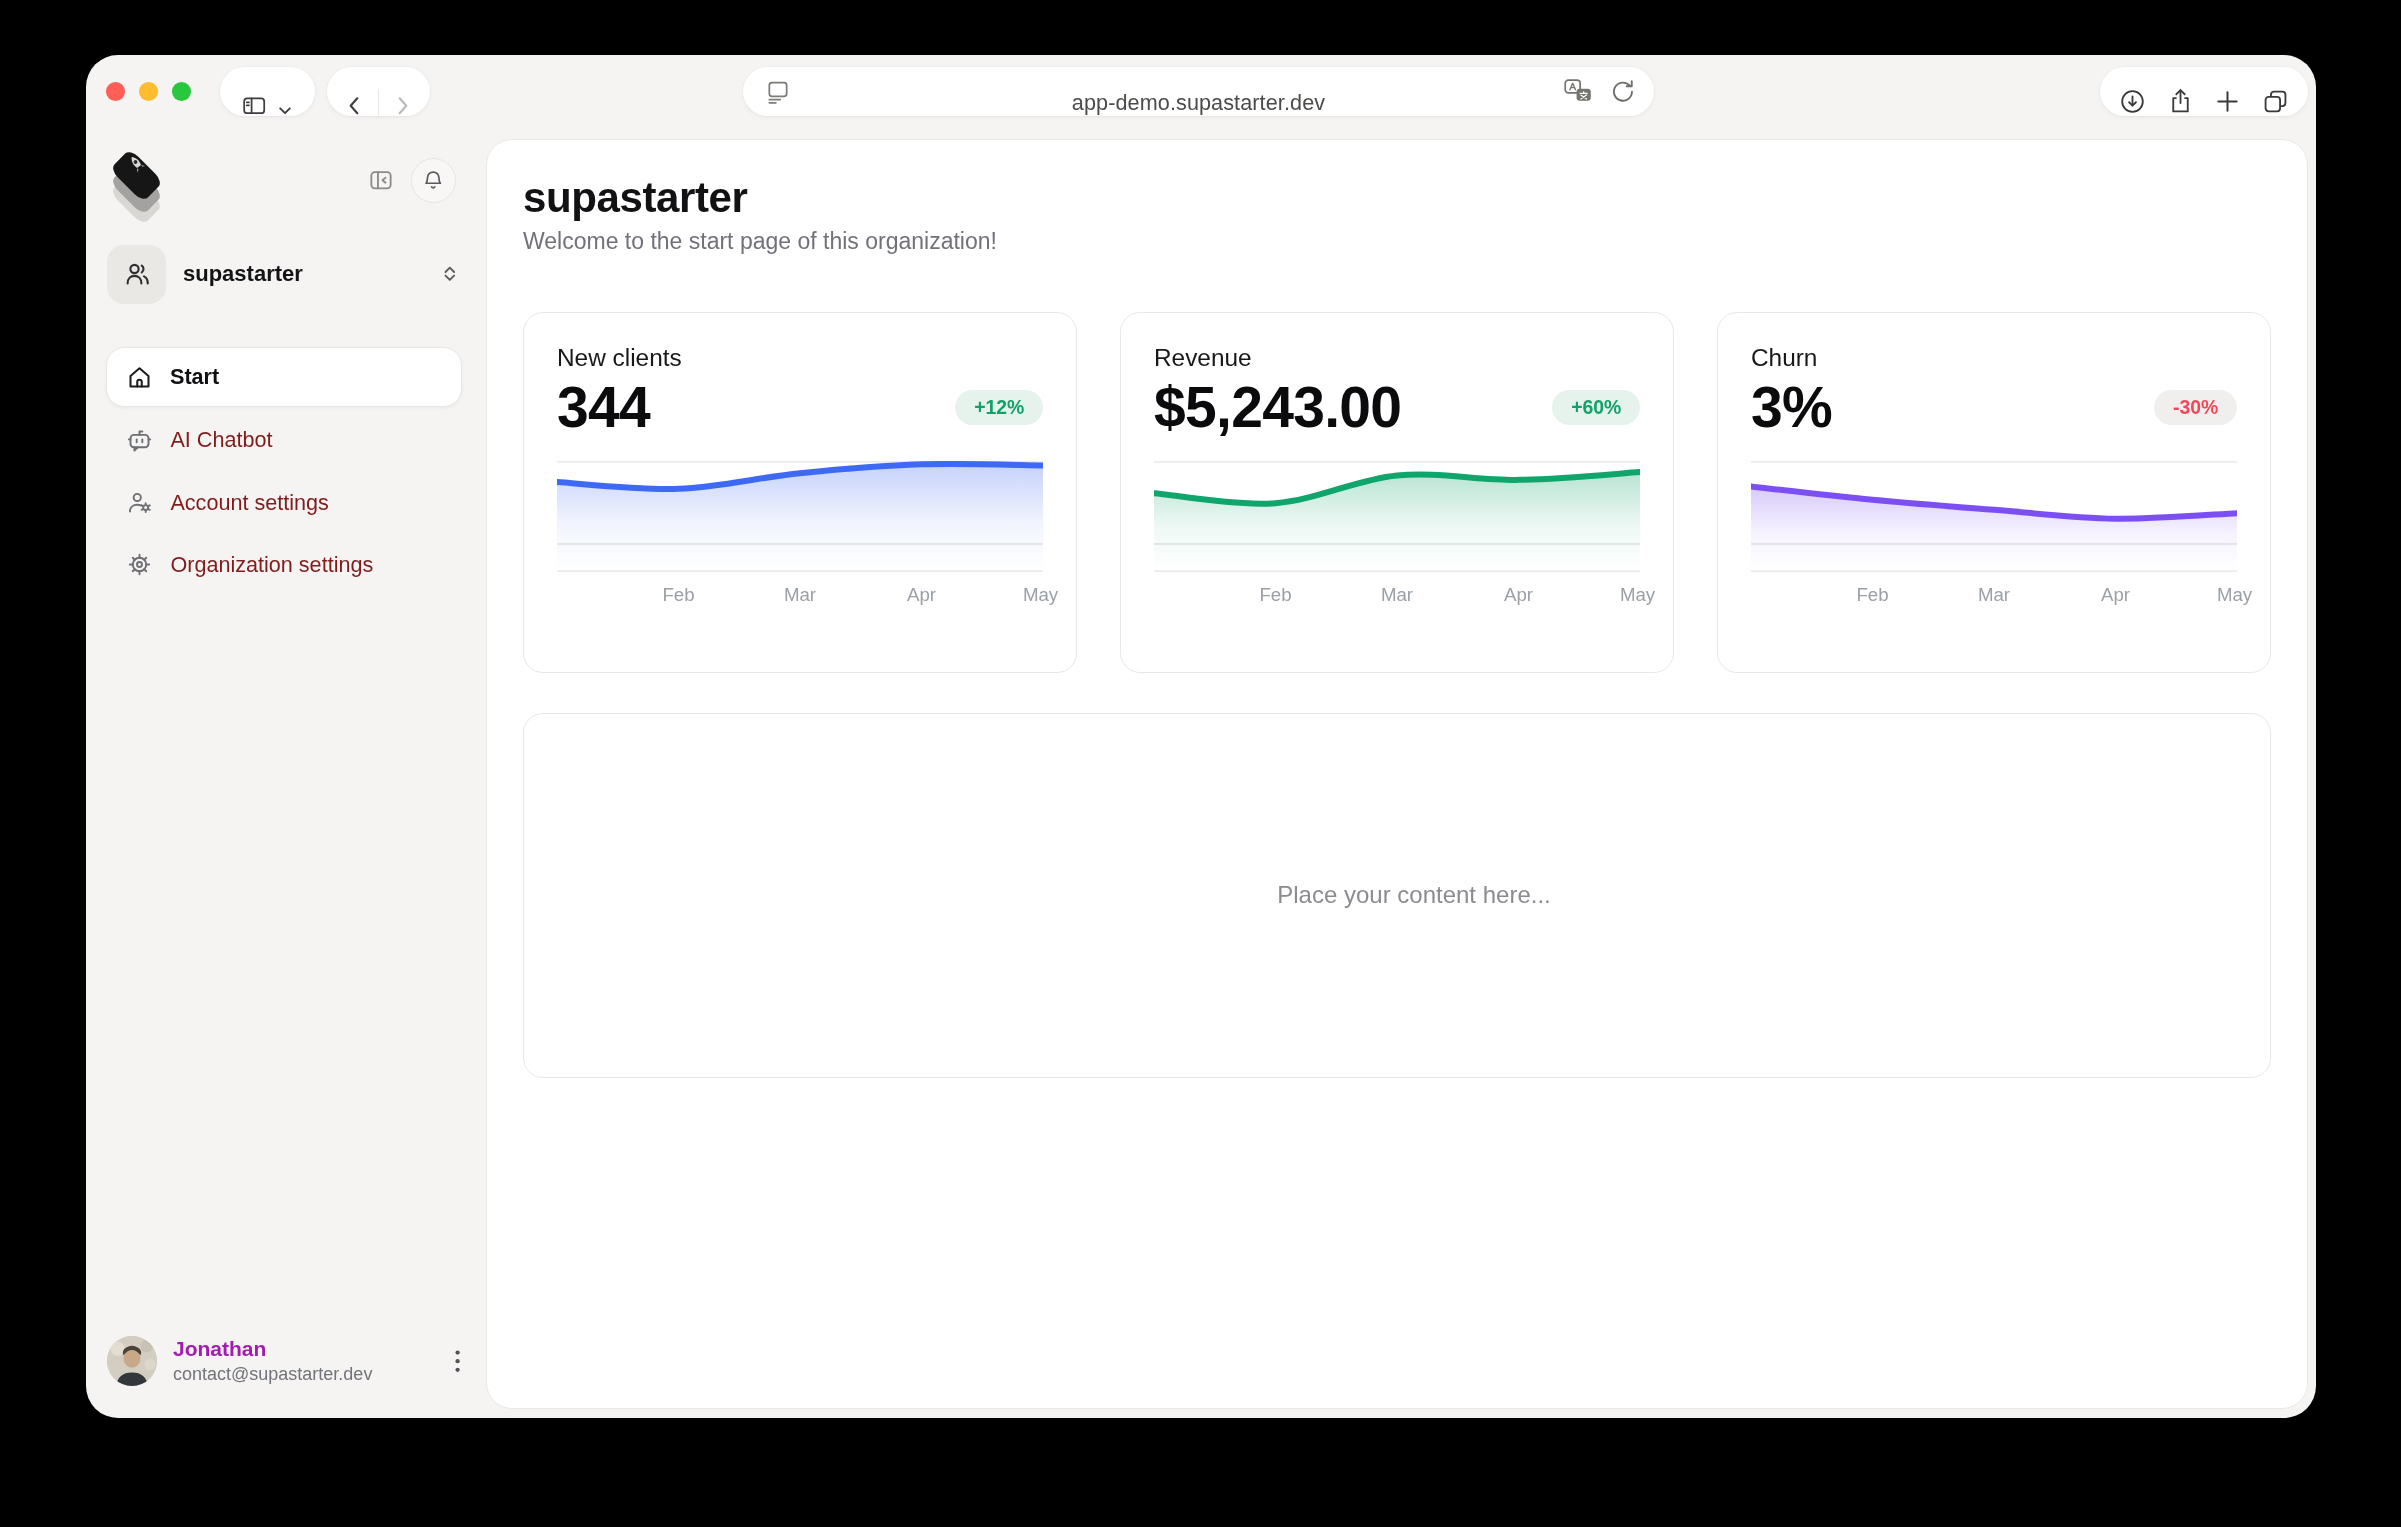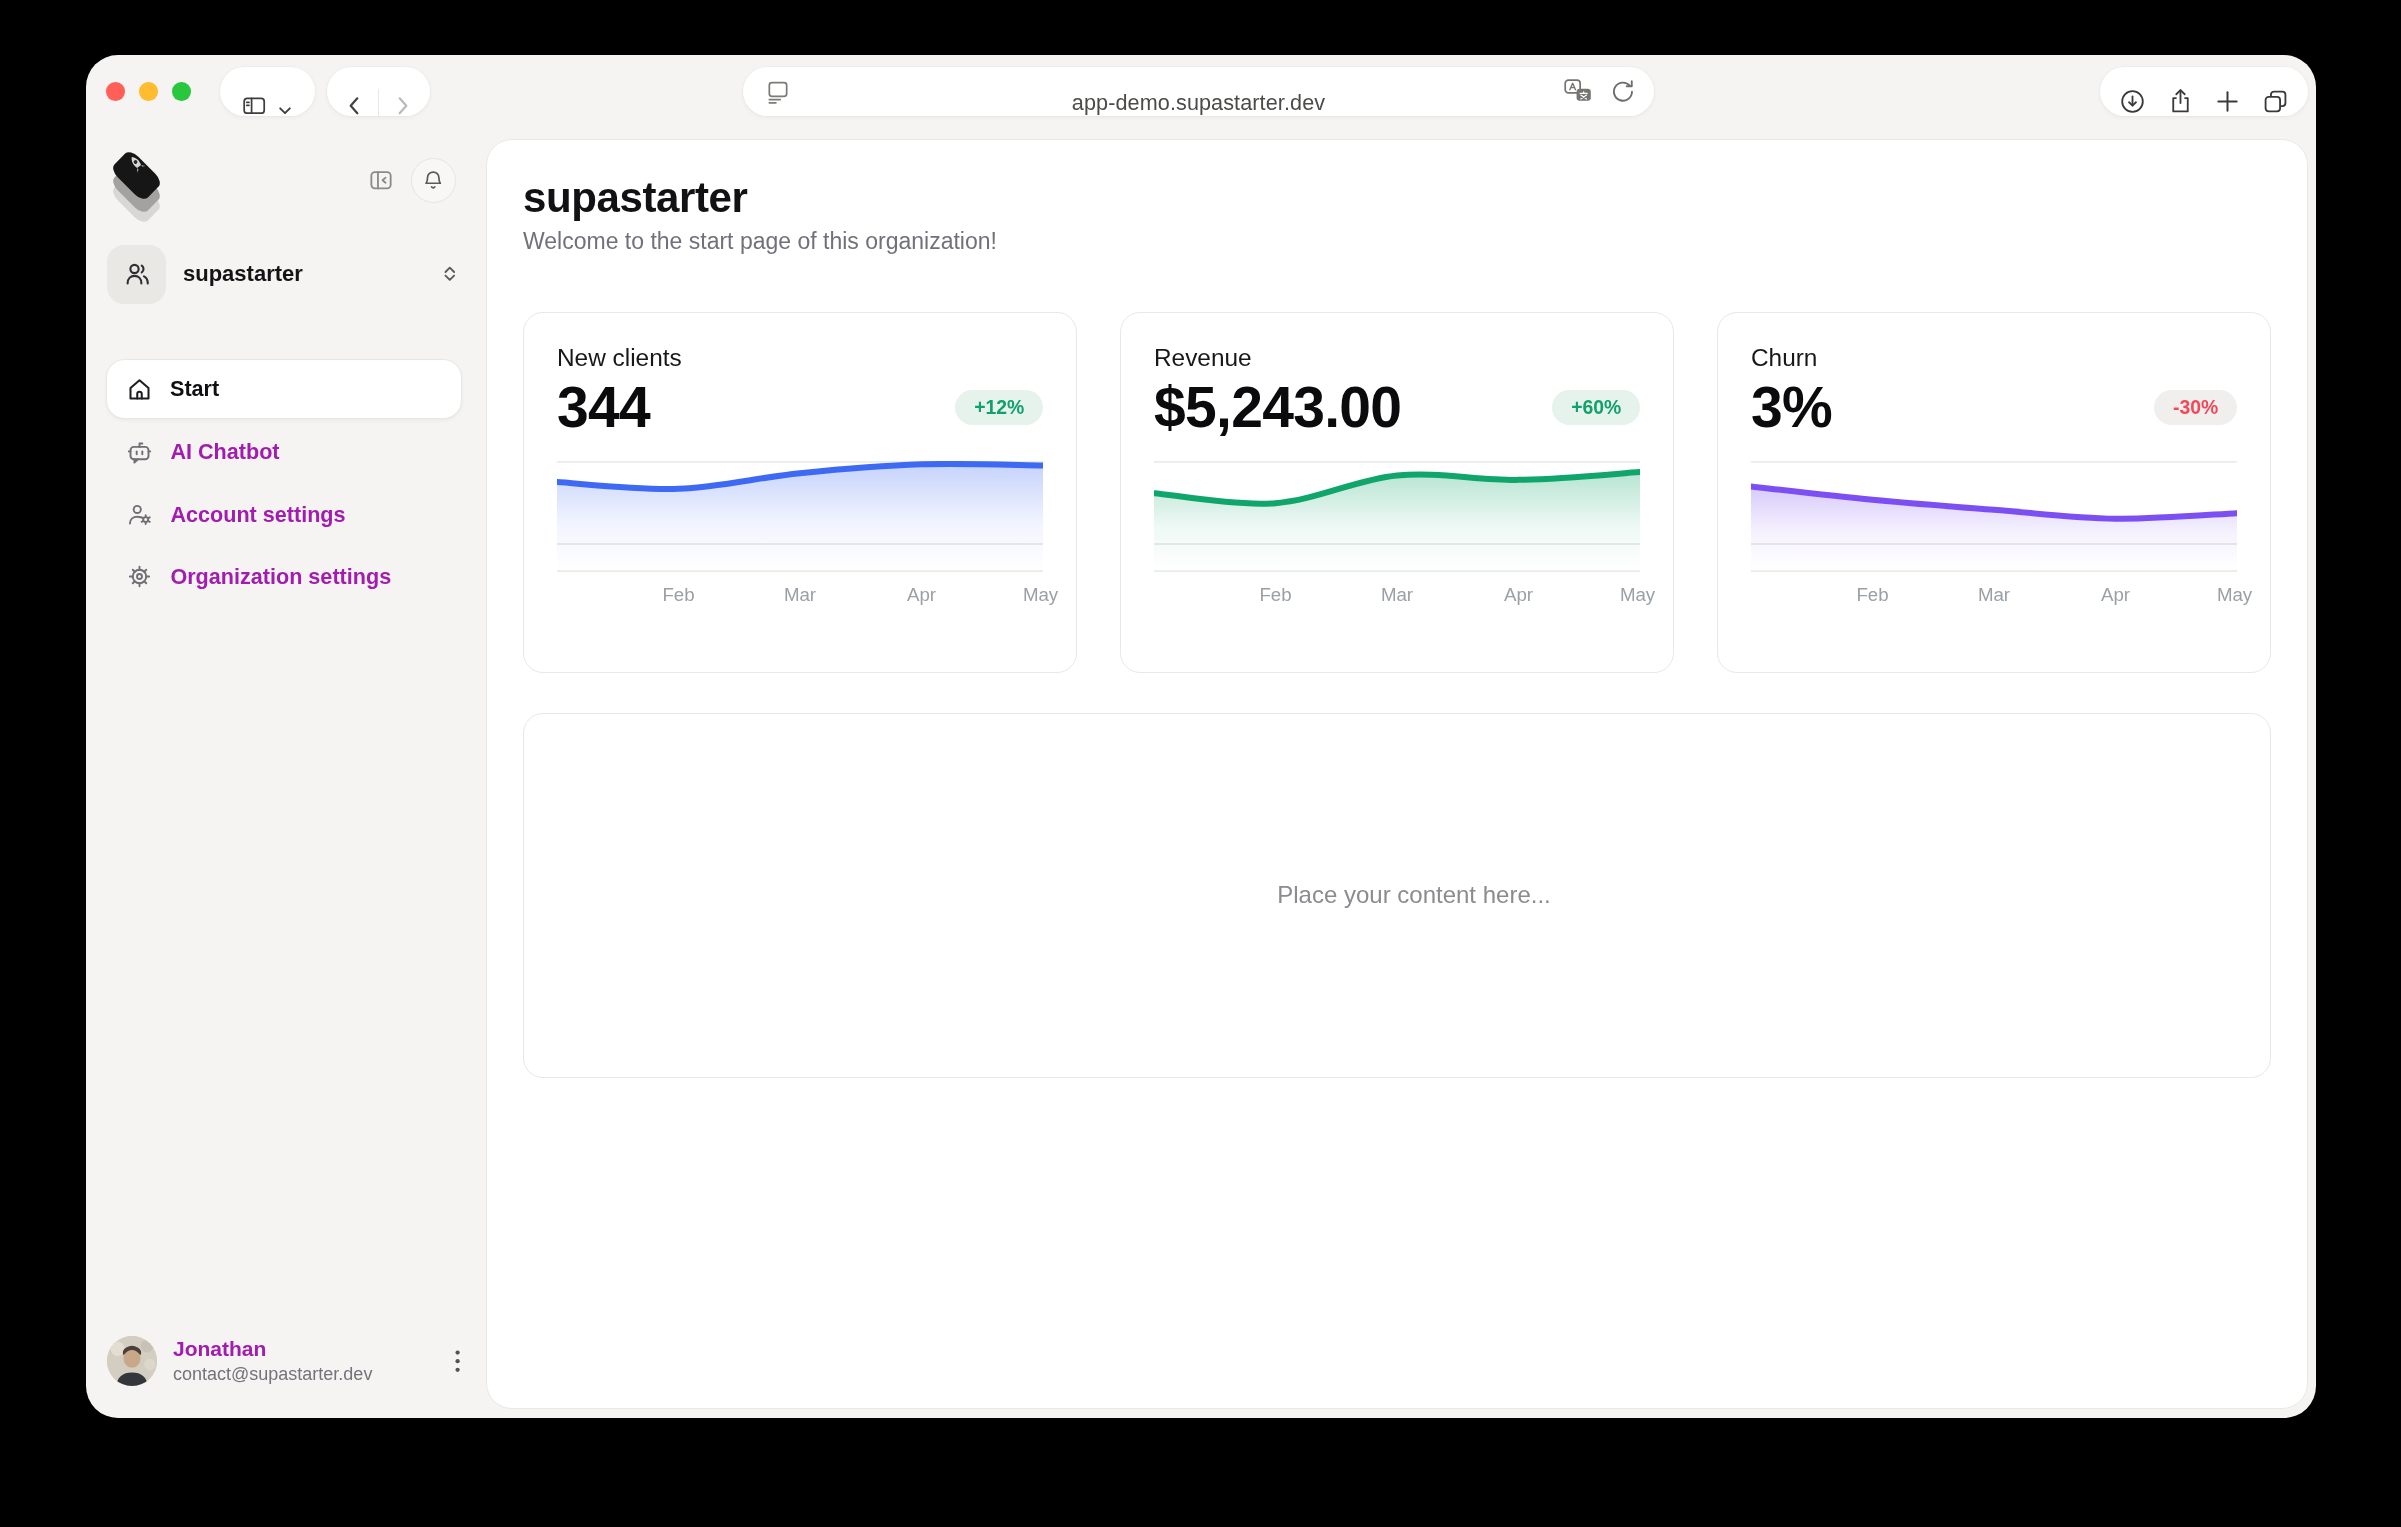--- a/index.html
+++ b/index.html
@@ -36,22 +36,22 @@
   .logo .layer{position:absolute;left:10px;width:47px;height:47px;border-radius:11.5px;transform:rotate(45deg) scale(1,.62)}
   .logo .l3{top:26px;background:#d8d7d4}
   .logo .l2{top:16px;background:#a3a2a0}
   .logo .l1{top:2.9px;background:#161616}
   .logo svg.rocket{position:absolute;left:20px;top:1.4px;z-index:2}
   .side-top-icons{position:absolute;right:30px;top:18.7px;display:flex;align-items:center;gap:17px}
   .bell-wrap{width:43px;height:43px;border-radius:50%;border:1.4px solid #e6e5e2;background:#f8f7f5;display:flex;align-items:center;justify-content:center}
   .org-row{position:absolute;left:21px;top:105px;width:354px;height:60px;display:flex;align-items:center;cursor:pointer}
   .org-avatar{width:59px;height:59px;border-radius:17px;background:#e9e8e4;display:flex;align-items:center;justify-content:center;flex:none}
   .org-name{margin-left:17px;font-size:22px;font-weight:700;color:#141417;flex:1}
-  .nav{position:absolute;left:21px;top:220px;width:354px}
-  .nav-item{height:58px;display:flex;align-items:center;border-radius:18.7px;padding:0 1.4px;margin-bottom:4.3px;cursor:pointer;color:#a21caf;font-size:21.6px;font-weight:700}
+  .nav{position:absolute;left:21px;top:208px;width:354px}
+  .nav-item{height:58px;display:flex;align-items:center;border-radius:18.7px;padding:0 1.4px;margin-bottom:4.3px;cursor:pointer;color:#7f1d1d;font-size:21.6px;font-weight:400}
   .nav-item .nicon{width:62px;display:flex;justify-content:center;flex:none}
   .nav-item.active{background:#fff;border:1.4px solid #e8e7e4;box-shadow:0 1.4px 3.6px rgba(0,0,0,.045);color:#101013;font-weight:600;margin-left:-1.4px;margin-right:-1.4px}
   .footer{position:absolute;left:21px;top:1196px;width:354px;height:52px;display:flex;align-items:center;cursor:pointer}
   .footer-avatar{width:50px;height:50px;border-radius:50%;overflow:hidden;flex:none;background:#d4cdc2}
   .footer-texts{margin-left:16px;flex:1;min-width:0}
   .footer-name{font-size:21px;font-weight:600;color:#a21caf}
   .footer-email{font-size:18px;color:#73737b;margin-top:2.9px}
   
   .content{
     position:absolute;left:400px;top:84px;width:1822px;height:1270px;

